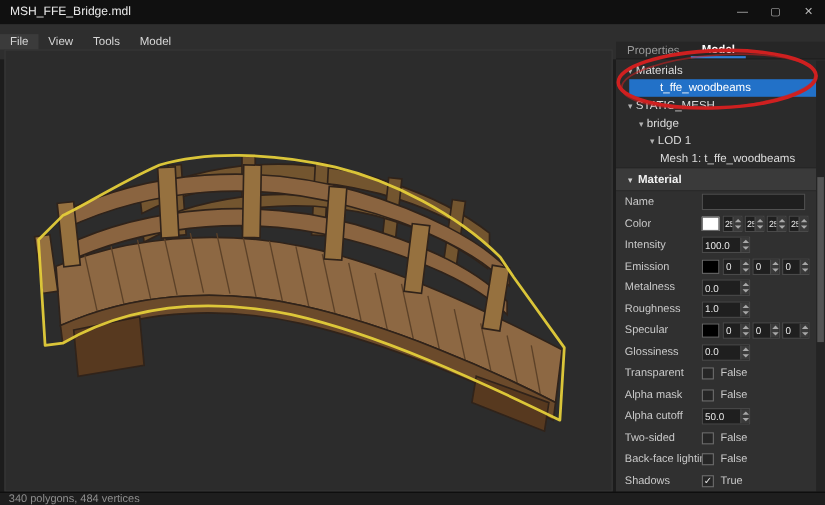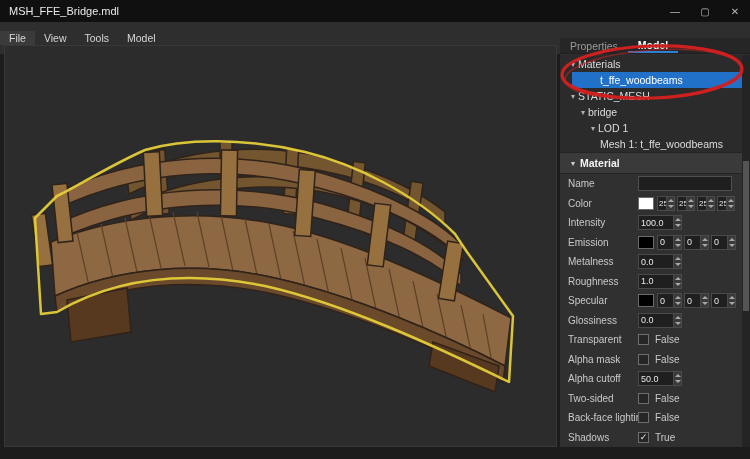--- a/index.html
+++ b/index.html
@@ -357,19 +357,22 @@
         </span>
       </div>
 
     </div>
 
     <div class="scrollbar">
       <div class="scroll-thumb"></div>
     </div>
   </div>
 
+  <div class="statusbar">
+    <span>340 polygons, 484 vertices</span>
+  </div>
 
   <svg class="annotation" width="194" height="64" viewBox="0 0 194 64">
     <ellipse cx="96" cy="32" rx="90" ry="26" fill="none" stroke="#cf2020" stroke-width="3.2" transform="rotate(-2 96 32)"></ellipse>
     <ellipse cx="97" cy="34" rx="88" ry="24" fill="none" stroke="#cf2020" stroke-width="1.6" opacity="0.55" transform="rotate(-4 97 34)"></ellipse>
   </svg>
 
 </div>
 
 </body></html>

